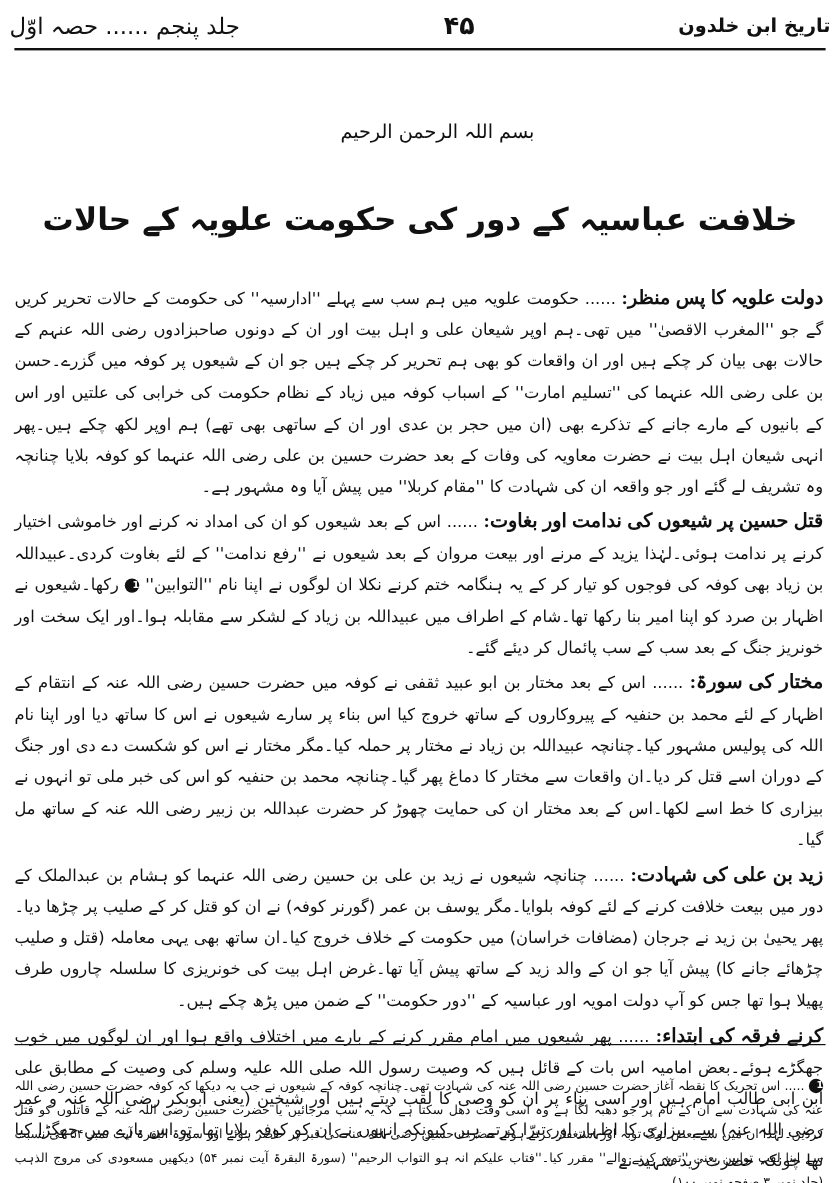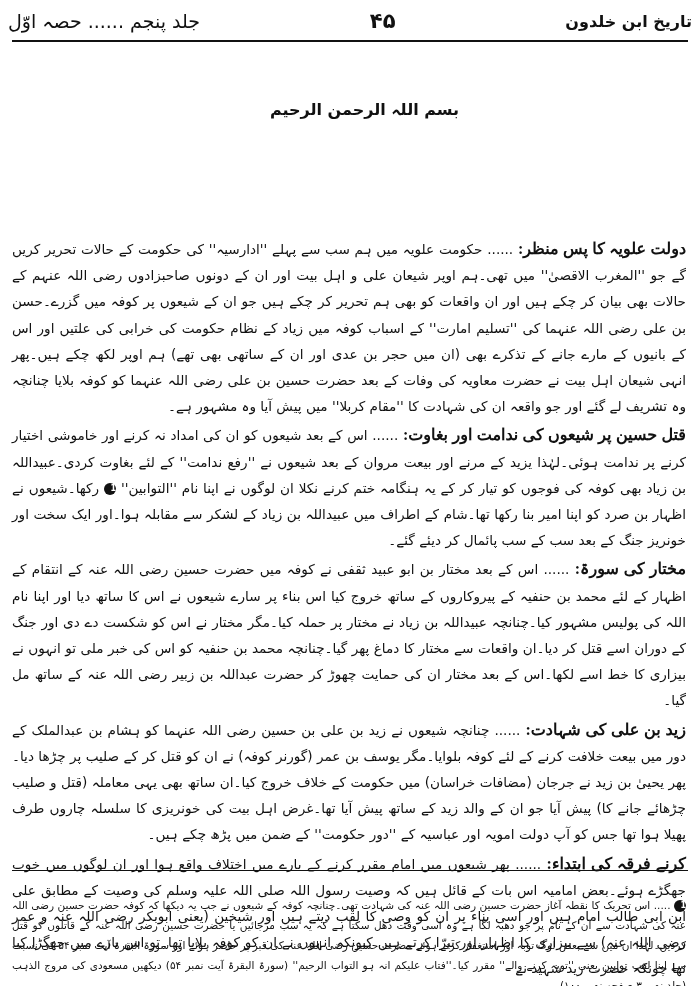--- a/index.html
+++ b/index.html
@@ -42,21 +42,21 @@
       top: 40px;
       height: 0;
       border-top: 2px solid #111;
     }
     .bismillah {
       position: absolute;
       left: 0; right: 0;
       top: 100px;
       text-align: center;
       font-size: 16px;
-      font-weight: bold;
+      font-weight: normal;
       padding-left: 29px;
     }
     .chapter-title {
       position: absolute;
       left: 0; right: 0;
       top: 168px;
       text-align: center;
       font-size: 26px;
       font-weight: bold;
       letter-spacing: 0px;
@@ -116,20 +116,21 @@
 
   <div class="running-header">
     <span class="book-title">تاریخ ابن خلدون</span>
     <span class="page-number">۴۵</span>
     <span class="volume-info">جلد پنجم ...... حصہ اوّل</span>
   </div>
   <div class="header-rule"></div>
 
   <div class="bismillah">بسم اللہ الرحمن الرحیم</div>
 
+  <div class="chapter-title">خلافت عباسیہ کے دور کی حکومت علویہ کے حالات</div>
 
   <div class="body-text">
 
     <p class="para">
       <span class="heading">دولت علویہ کا پس منظر:</span>
       <span class="dots">......</span>
       <span>حکومت علویہ میں ہم سب سے پہلے ''ادارسیہ'' کی حکومت کے حالات تحریر کریں گے جو ''المغرب الاقصیٰ'' میں تھی۔ہم اوپر شیعان علی و اہل بیت اور ان کے دونوں صاحبزادوں رضی اللہ عنہم کے حالات بھی بیان کر چکے ہیں اور ان واقعات کو بھی ہم تحریر کر چکے ہیں جو ان کے شیعوں پر کوفہ میں گزرے۔حسن بن علی رضی اللہ عنہما کی ''تسلیم امارت'' کے اسباب کوفہ میں زیاد کے نظام حکومت کی خرابی کی علتیں اور اس کے بانیوں کے مارے جانے کے تذکرے بھی (ان میں حجر بن عدی اور ان کے ساتھی بھی تھے) ہم اوپر لکھ چکے ہیں۔پھر انہی شیعان اہل بیت نے حضرت معاویہ کی وفات کے بعد حضرت حسین بن علی رضی اللہ عنہما کو کوفہ بلایا چنانچہ وہ تشریف لے گئے اور جو واقعہ ان کی شہادت کا ''مقام کربلا'' میں پیش آیا وہ مشہور ہے۔</span>
     </p>
 
     <p class="para">

